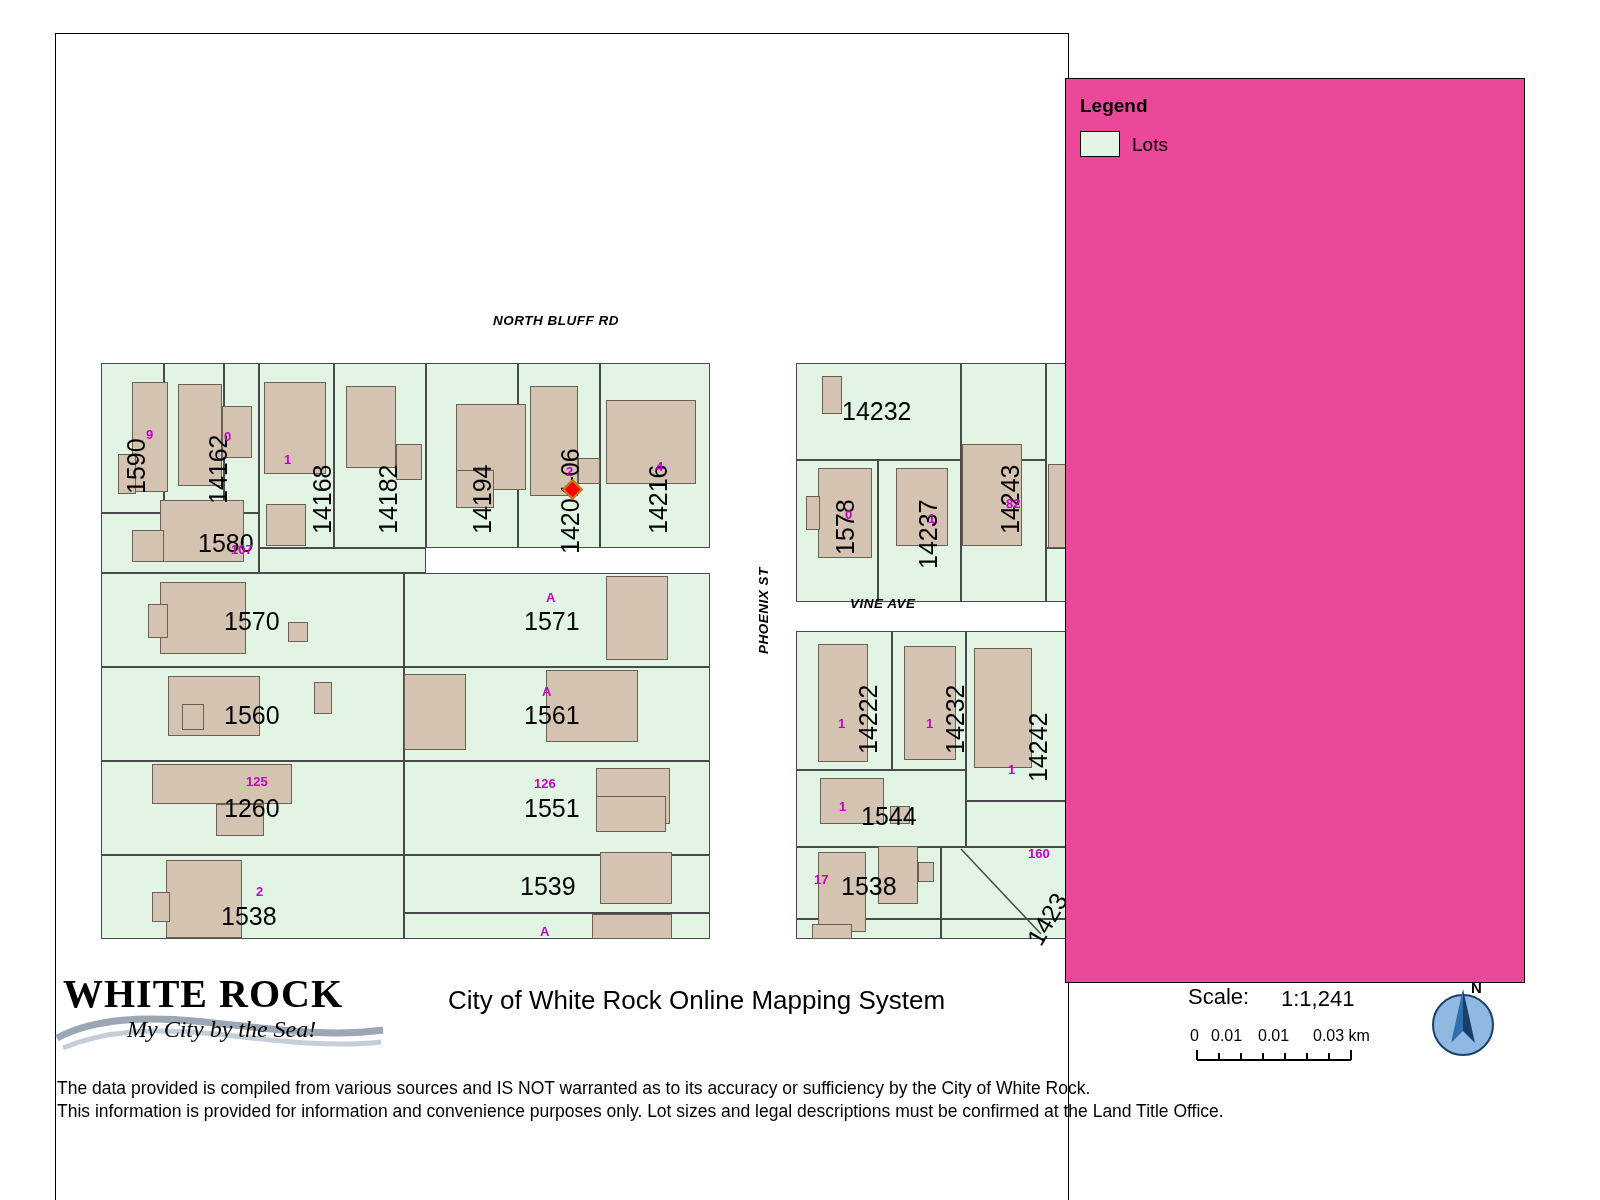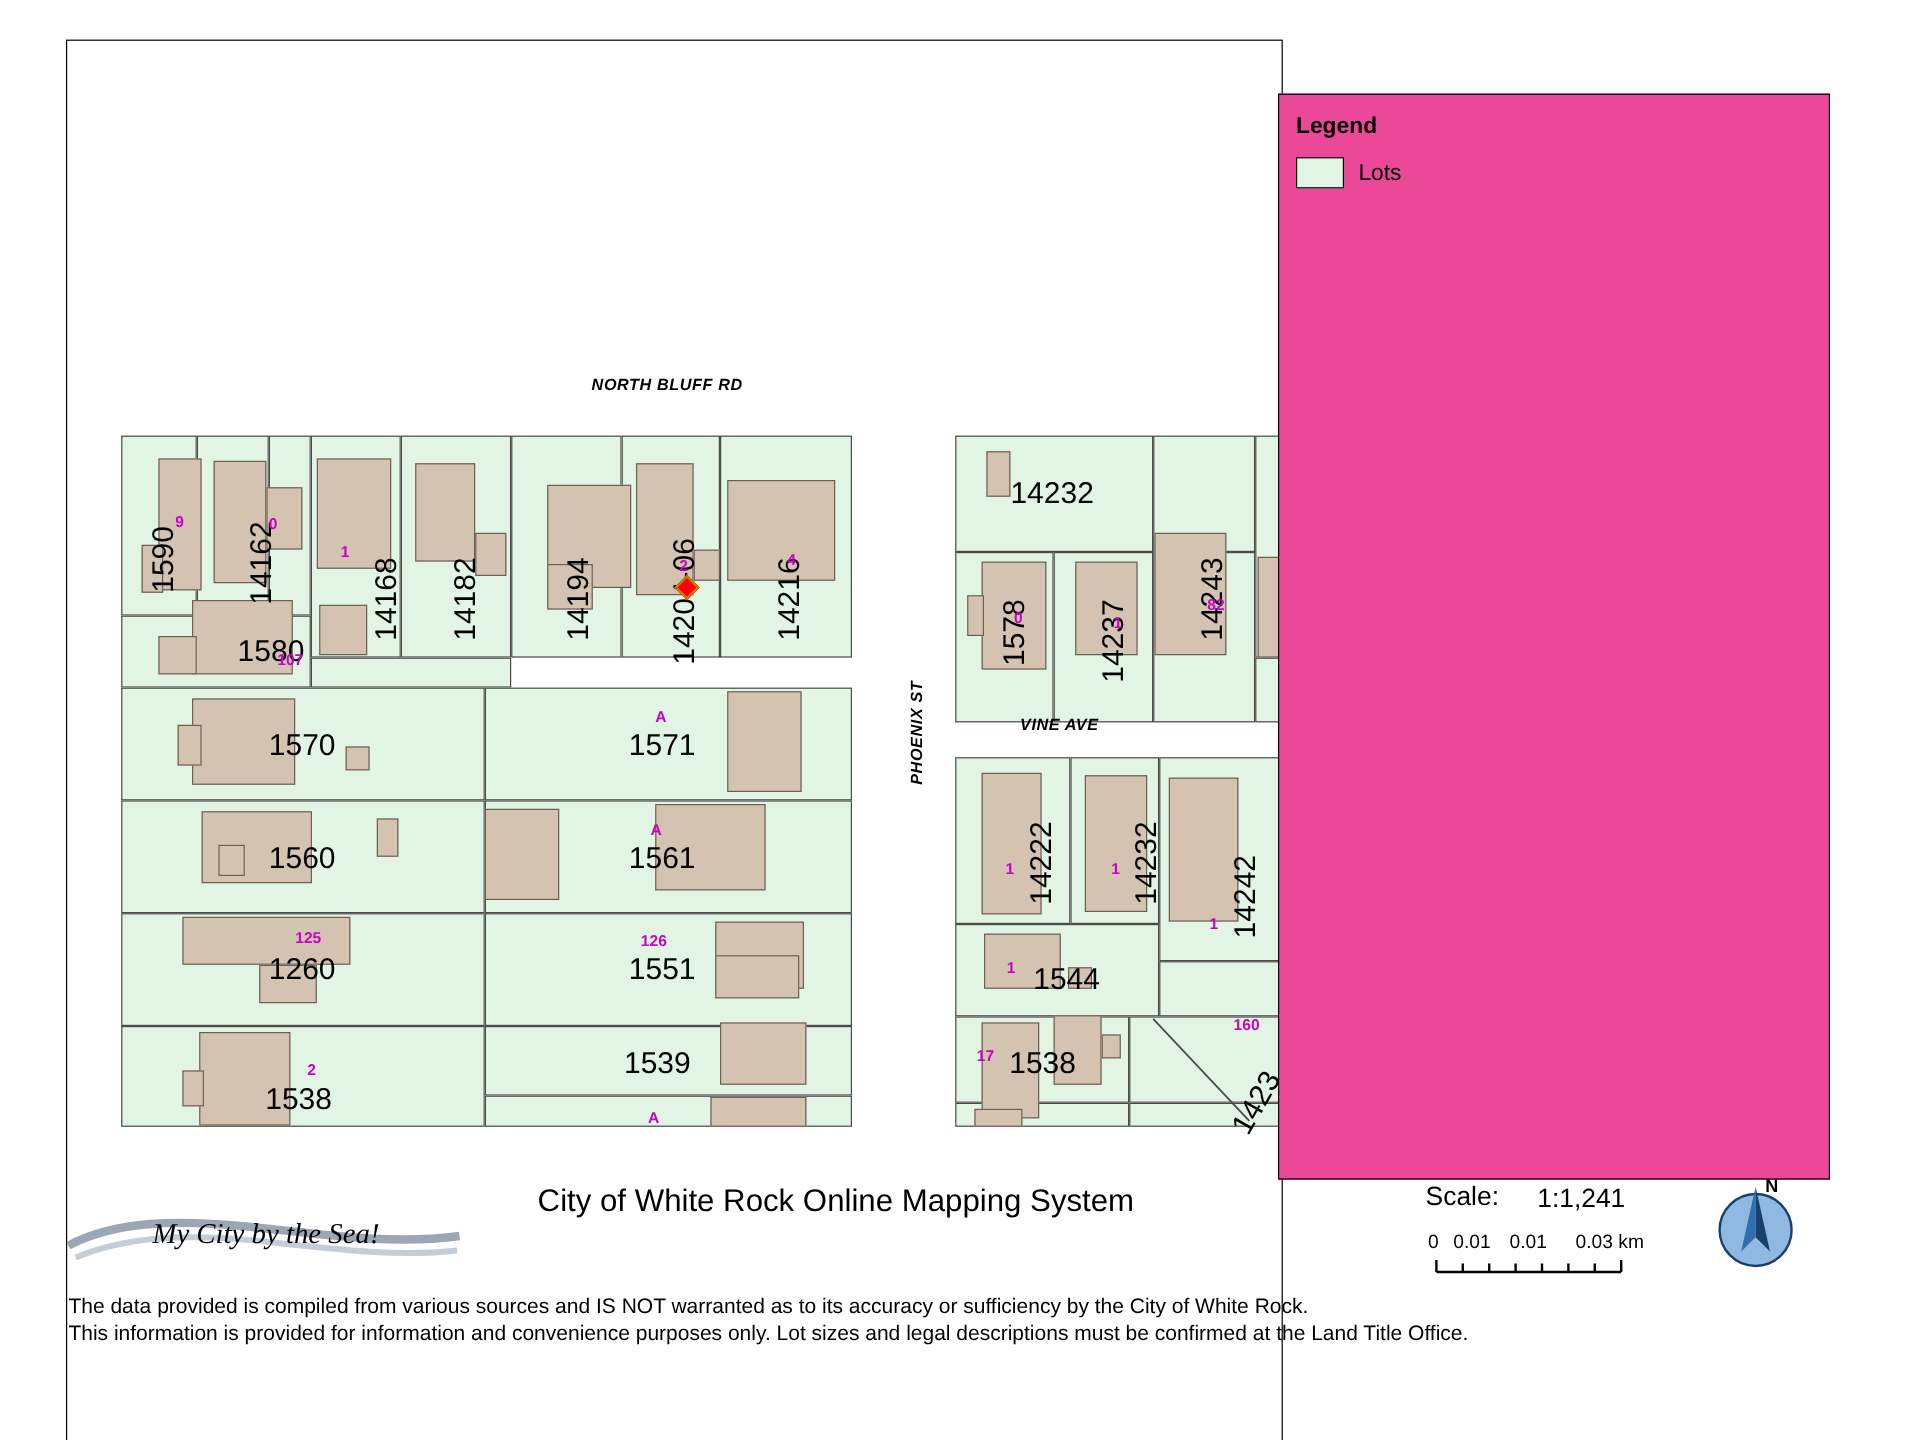--- a/index.html
+++ b/index.html
@@ -356,20 +356,21 @@
   <div id="legend-title">Legend</div>
   <div id="legend-swatch"></div>
   <div id="legend-item-label">Lots</div>
 </div>
 
 <div id="logo">
   <svg id="logo-swoosh" viewBox="0 0 330 44">
     <path d="M2 26 C 40 6, 90 4, 150 10 C 210 16, 270 26, 328 18" fill="none" stroke="#9ba7b4" stroke-width="7"></path>
     <path d="M8 36 C 50 18, 100 16, 160 22 C 215 28, 275 36, 326 30" fill="none" stroke="#c5ced7" stroke-width="5"></path>
   </svg>
+  <div id="logo-text">WHITE ROCK</div>
   <div id="logo-tag">My City by the Sea!</div>
 </div>
 
 <div id="footer-title">City of White Rock Online Mapping System</div>
 
 <div id="scale-label">Scale:</div>
 <div id="scale-value">1:1,241</div>
 <div id="scale-n0">0</div>
 <div id="scale-n1">0.01</div>
 <div id="scale-n2">0.01</div>

